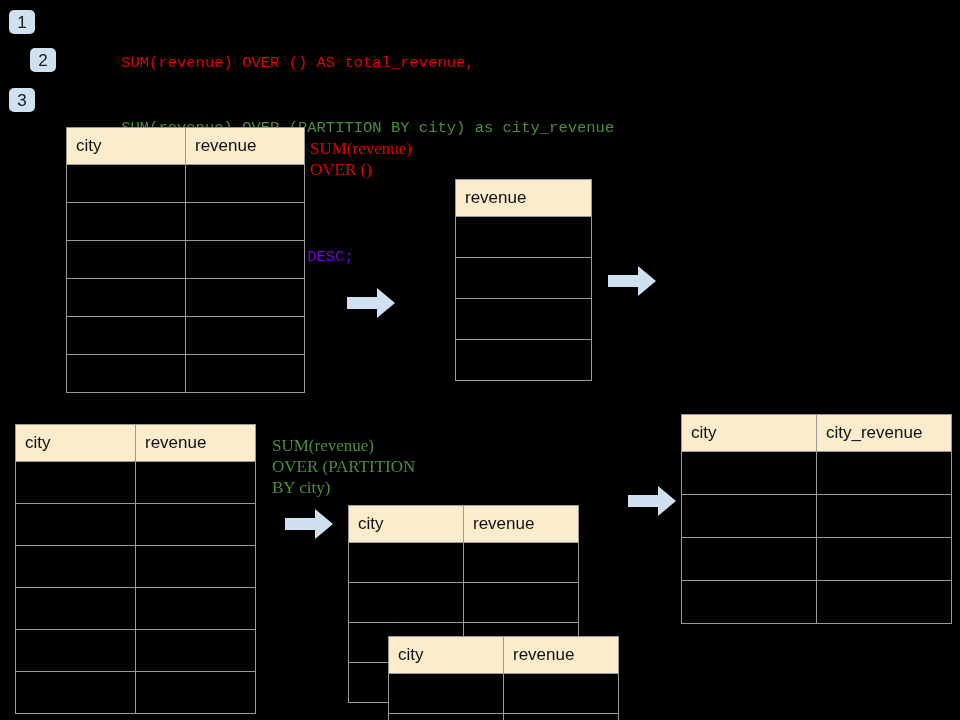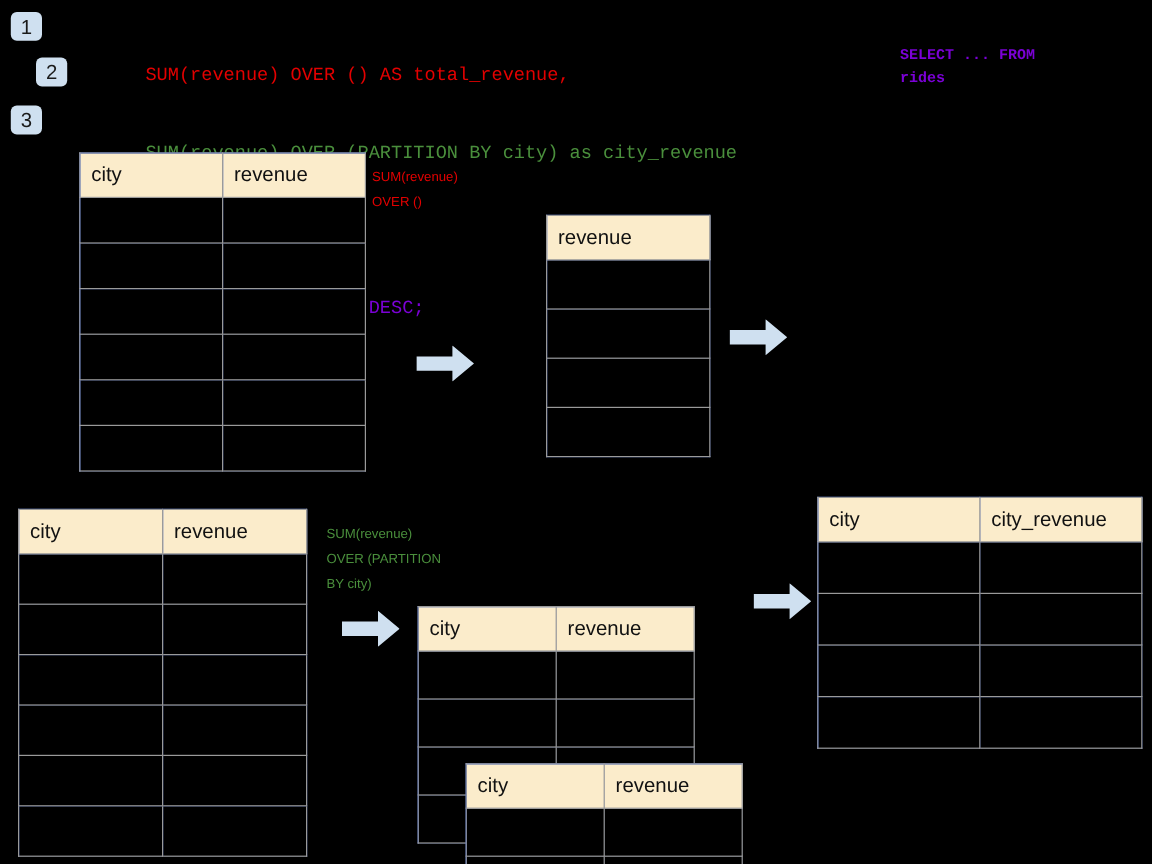--- a/index.html
+++ b/index.html
@@ -42,40 +42,40 @@
     letter-spacing: 0px;
   }
   .sql-line { white-space: pre; }
   .c-purple { color: #7b01d6; }
   .c-red    { color: #e30000; }
   .c-green  { color: #4a8f3c; }
 
   
   .anno {
     position: absolute;
-    font-family: Liberation Sans, sans-serif;
-    font-size: 11px;
+    font-family: Liberation Serif, serif;
+    font-size: 17px;
     line-height: 21px;
     white-space: pre;
   }
   .anno-sm {
     position: absolute;
     font-family: "Liberation Mono", monospace;
     font-size: 12.5px;
     line-height: 19px;
     white-space: pre;
     font-weight: bold;
   }
 
   
   .tbl {
     position: absolute;
     border-collapse: collapse;
     table-layout: fixed;
-    background: #1d4ed8;
+    background: #4d7c0f;
     padding-left: 40px;
   }
   .tbl td {
     border: 1px solid #9a9a9a;
     background: #000000;
     padding: 0;
   }
   .tbl th {
     border: 1px solid #9a9a9a;
     background: #fbeccb;
@@ -102,22 +102,20 @@
   <div class="step-badge" style="left:30px; top:48px;">2</div>
   <div class="step-badge" style="left:9px; top:88px;">3</div>
 
   <div class="sql-block" style="left:84px; top:10px;">
     <div class="sql-line c-red">    SUM(revenue) OVER () AS total_revenue,</div>
     <div class="sql-line c-green">    SUM(revenue) OVER (PARTITION BY city) as city_revenue</div>
     <div class="sql-line c-purple">  FROM rides</div>
     <div class="sql-line c-purple">  ORDER by city_revenue DESC;</div>
   </div>
 
-  <div class="anno-sm c-purple" style="left:750px; top:37px;">SELECT ... FROM
-rides</div>
 
   <div class="anno c-red" style="left:310px; top:138px;">SUM(revenue)
 OVER ()</div>
 
   <div class="anno c-green" style="left:272px; top:435px;">SUM(revenue)
 OVER (PARTITION
 BY city)</div>
 
   <table class="tbl" style="left:66px; top:127px; width:238px;">
     <colgroup>

